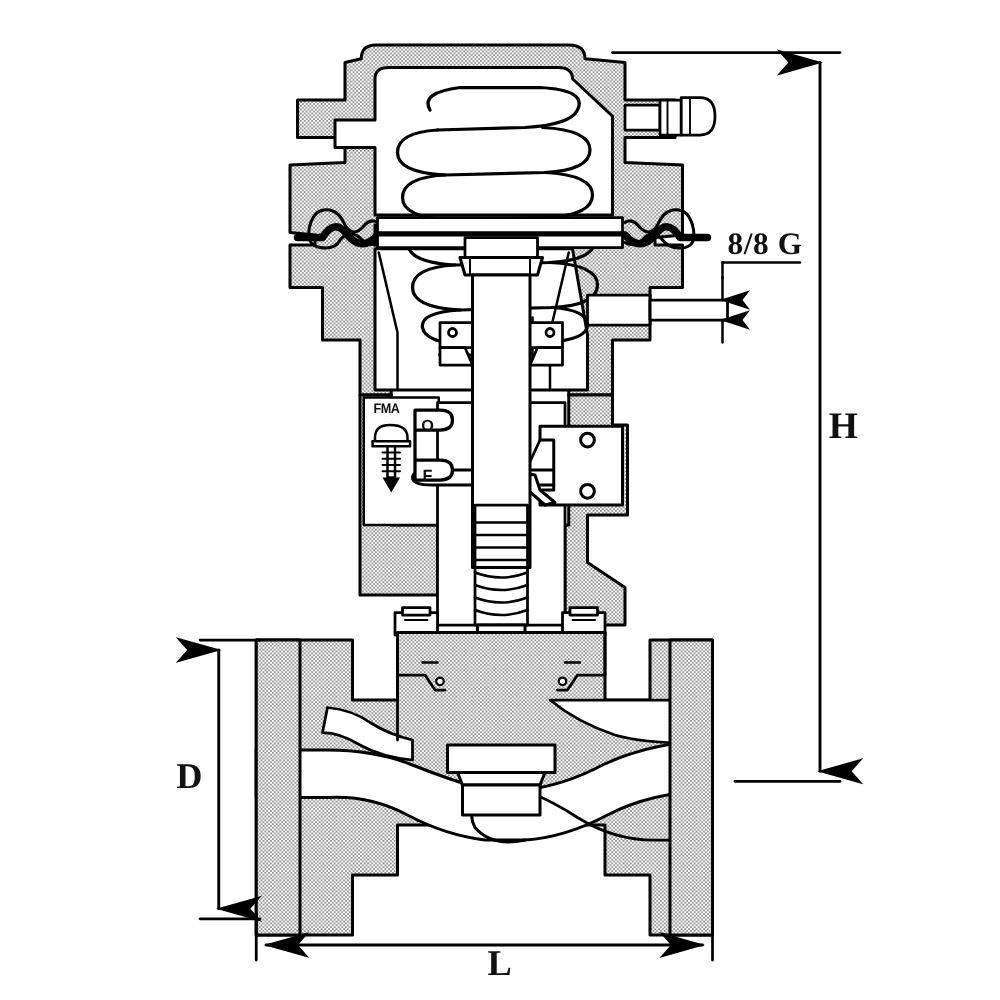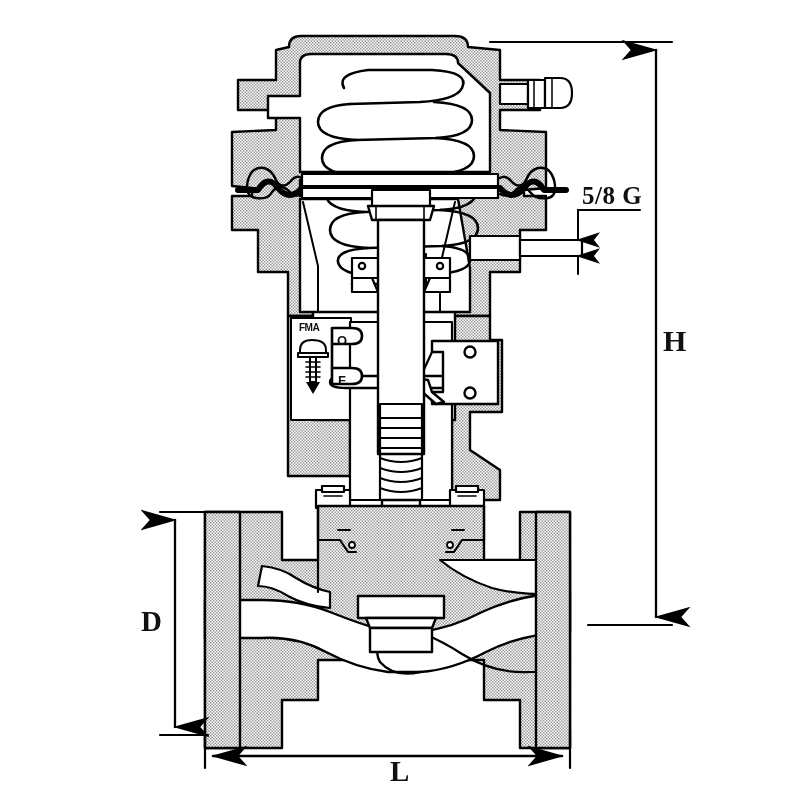--- a/index.html
+++ b/index.html
@@ -283,21 +283,21 @@
 
   </g>
 </svg>
 
 <div class="dimlabel" id="lbl-H">H</div>
 
 <div class="dimlabel" id="lbl-D">D</div>
 
 <div class="dimlabel" id="lbl-L">L</div>
 
-<div class="dimlabel" id="lbl-G">5/8 G</div>
+<div class="dimlabel" id="lbl-G">8/8 G</div>
 
 <div id="lbl-FMA">FMA</div>
 
 <div id="lbl-O">O</div>
 
 <div id="lbl-F">F</div>
 
 </div>
 
 </body></html>

